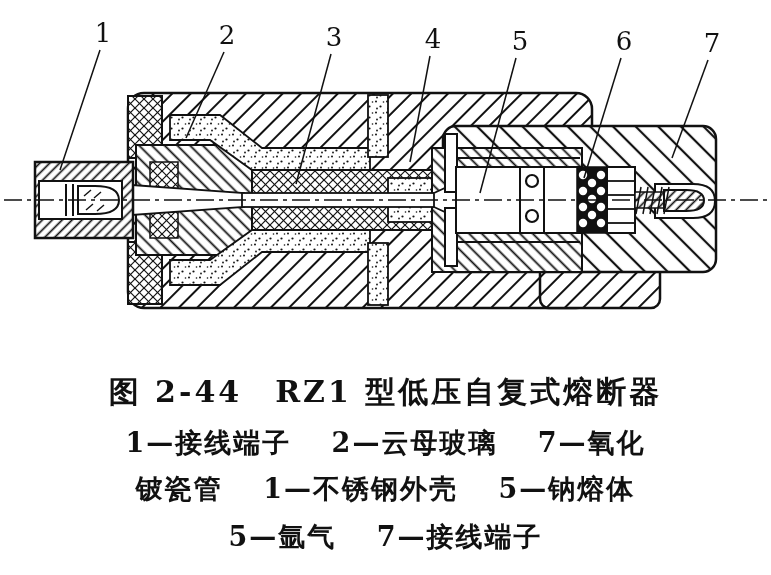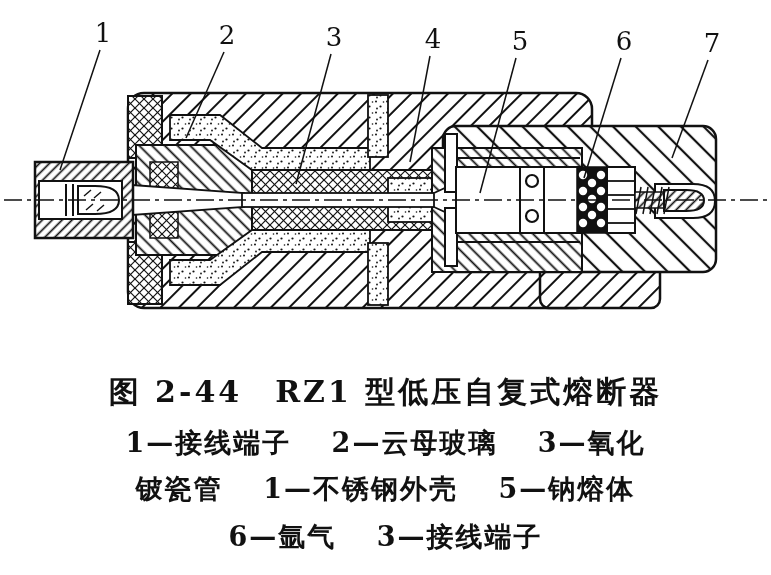--- a/index.html
+++ b/index.html
@@ -176,15 +176,15 @@
     <g>
       <line x1="708" y1="60" x2="672" y2="158" stroke="#111" stroke-width="1.5"></line>
       <text x="712" y="52" text-anchor="middle">7</text>
     </g>
   </g>
 
   <path d="M4,200 H767" stroke="#111" stroke-width="1.6" stroke-dasharray="18 5 4 5" fill="none"></path>
 </svg>
 
 <div class="cap cap-title">图 2-44　RZ1 型低压自复式熔断器</div>
-<div class="cap cap-line cap-l1">1—接线端子　 2—云母玻璃　 3—氧化</div>
+<div class="cap cap-line cap-l1">1—接线端子　 2—云母玻璃　 7—氧化</div>
 <div class="cap cap-line cap-l2">铍瓷管　 1—不锈钢外壳　 5—钠熔体</div>
-<div class="cap cap-line cap-l3">6—氩气　 3—接线端子</div>
+<div class="cap cap-line cap-l3">5—氩气　 7—接线端子</div>
 
 </body></html>

